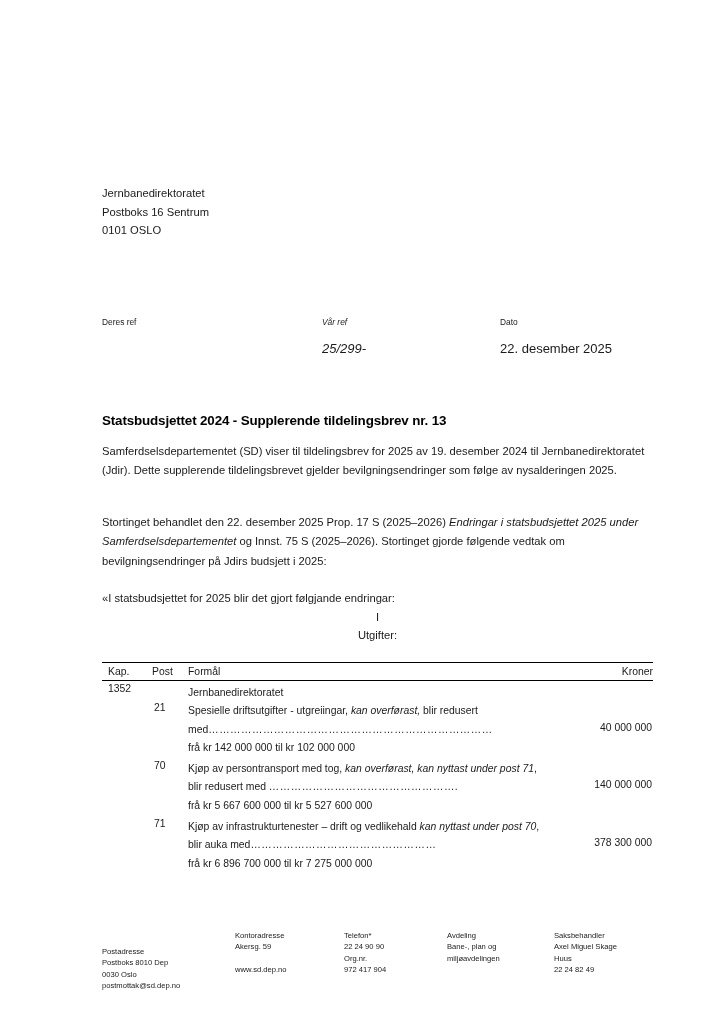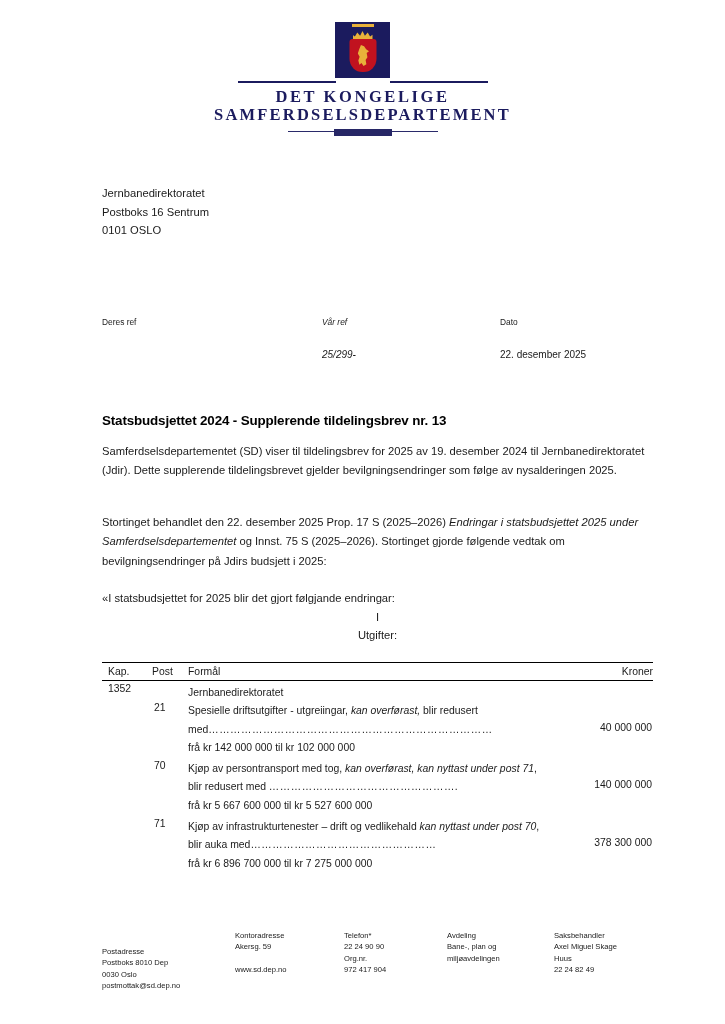--- a/index.html
+++ b/index.html
@@ -148,21 +148,21 @@
     left: 102px;
     top: 317px;
     width: 560px;
     font-size: 8.4px;
     color: #1a1a1a;
   }
   .refrow .rcol { position: absolute; top: 0; }
   .refrow .c1 { left: 0; }
   .refrow .c2 { left: 220px; font-style: italic; }
   .refrow .c3 { left: 398px; }
-  .refrow .rval { margin-top: 22px; font-size: 10px; }
+  .refrow .rval { margin-top: 14px; font-size: 13px; }
 
   .doc-title {
     position: absolute;
     left: 102px;
     top: 413px;
     font-size: 13.4px;
     font-weight: bold;
     color: #000;
     letter-spacing: -0.15px;
   }
@@ -275,39 +275,20 @@
   .f4 { left: 345px; width: 105px; }
   .f5 { left: 452px; width: 110px; }
   .footer .fline { white-space: nowrap; }
   .footer .fgap { height: 11.4px; }
 </style>
 </head>
 <body>
 
 <div id="page">
 
-  <div class="logo-block">
-    <div class="crest-wrap">
-      <div class="crest-bg"></div>
-      <div class="crest-topline"></div>
-      <div class="crest-crown"></div>
-      <div class="crest-shield"></div>
-      <div class="crest-lion"></div>
-    </div>
-    <div class="logo-bar-row">
-      <div class="rule left"></div>
-      <div class="rule right"></div>
-    </div>
-    <div class="logo-line1">DET KONGELIGE</div>
-    <div class="logo-line2">SAMFERDSELSDEPARTEMENT</div>
-    <div class="logo-underbar">
-      <div class="thin"></div>
-      <div class="thick"></div>
-    </div>
-  </div>
 
   <div class="addr">
     <div>Jernbanedirektoratet</div>
     <div>Postboks 16 Sentrum</div>
     <div>0101 OSLO</div>
   </div>
 
   <div class="refrow">
     <div class="rcol c1">
       <div>Deres ref</div>

